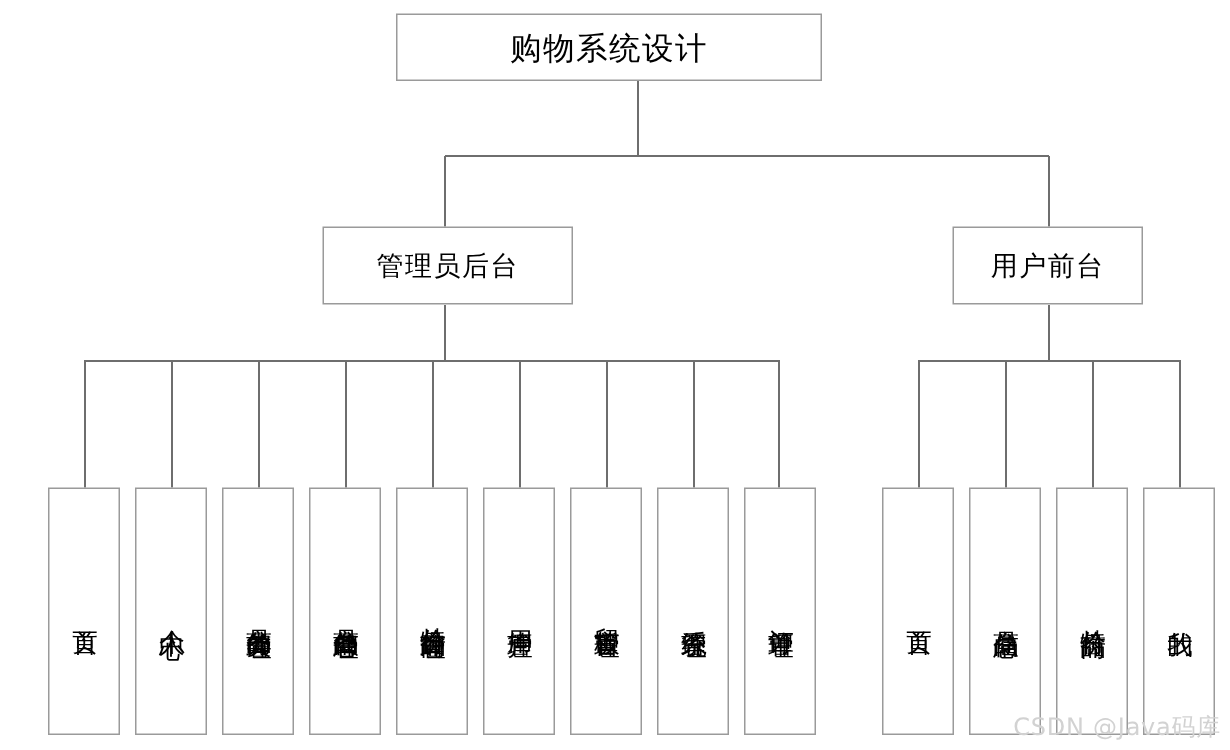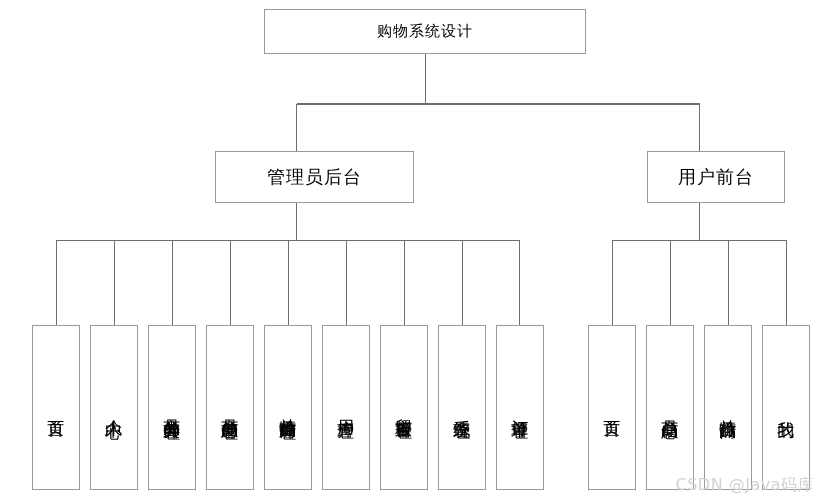--- a/index.html
+++ b/index.html
@@ -31,40 +31,39 @@
     background: #ffffff;
     border: 1px solid #9a9a9a;
     display: flex;
     align-items: center;
     justify-content: center;
     color: #000000;
   }
   .node-root {
     left: 264px;
     top: 9px;
-    width: 322px;
+    width: 284px;
     height: 45px;
-    font-size: 15px;
+    font-size: 21px;
     letter-spacing: 1px;
   }
   .node-branch {
     height: 52px;
     font-size: 18px;
     letter-spacing: 1px;
   }
   .node-branch.admin {
     left: 215px;
     top: 151px;
-    width: 199px;
+    width: 167px;
   }
   .node-branch.user {
     left: 635px;
     top: 151px;
-    width: 138px;
-    margin-left: 12px;
+    width: 127px;
   }
   .node-leaf {
     top: 325px;
     height: 165px;
     width: 48px;
     font-size: 17px;
   }
   .vtext {
     writing-mode: vertical-rl;
     text-orientation: upright;

